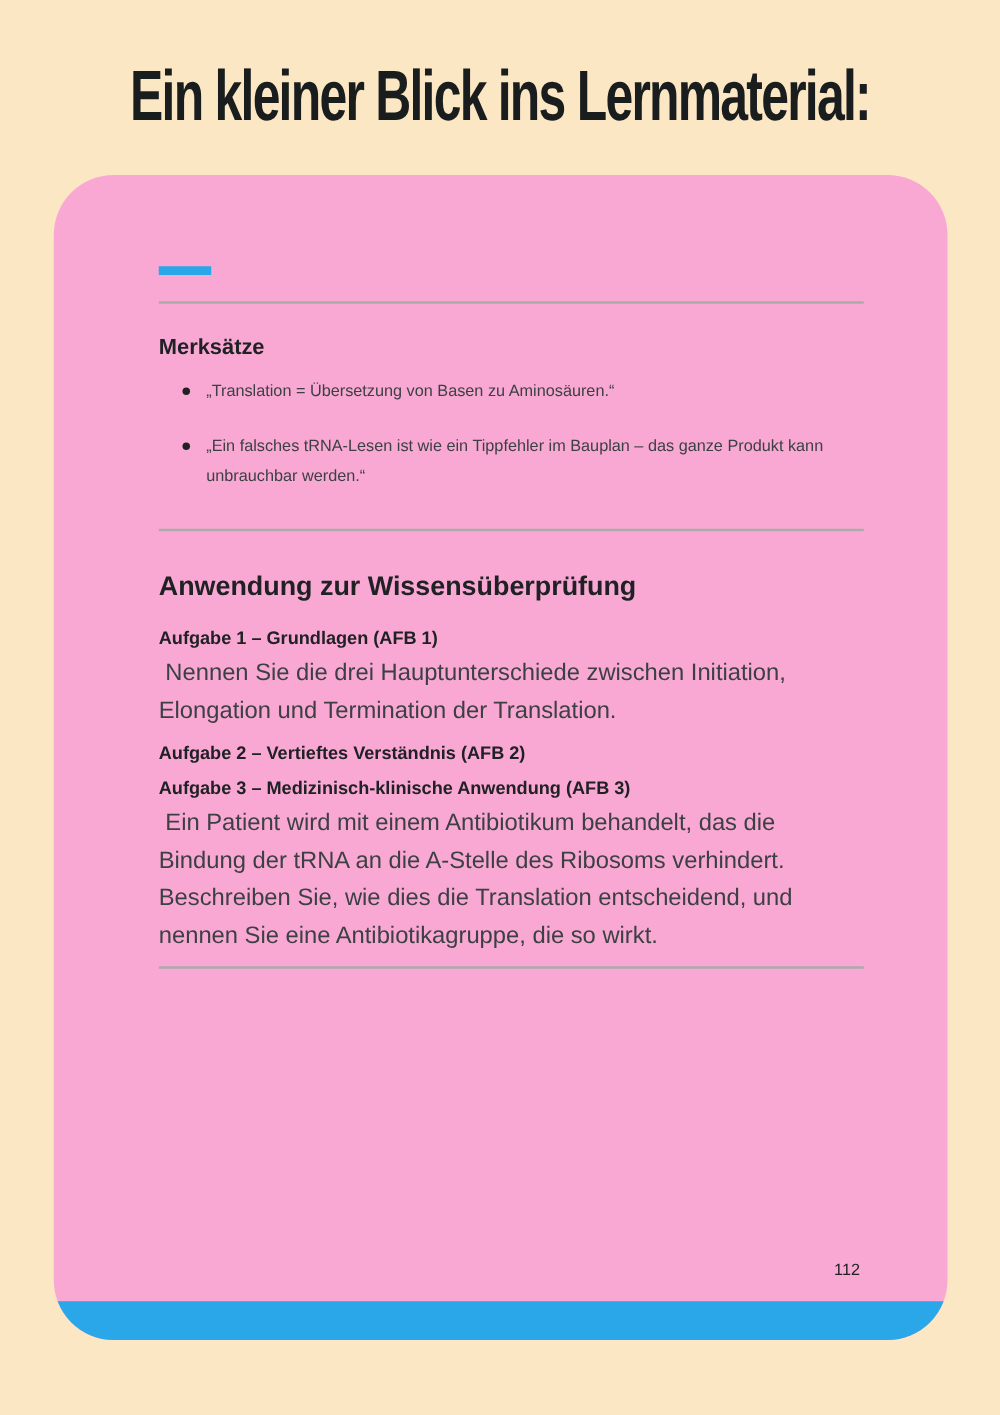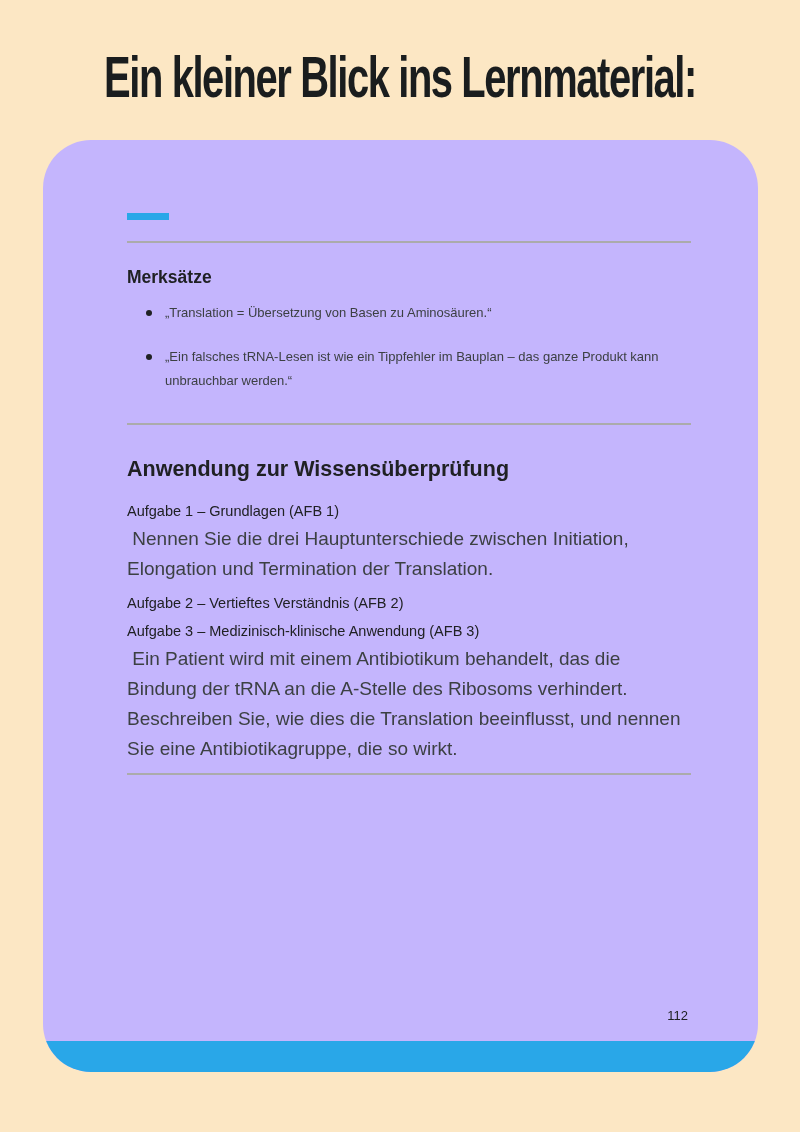--- a/index.html
+++ b/index.html
@@ -19,21 +19,21 @@
     font-weight: bold;
     letter-spacing: -2px;
     color: #1A1D1E;
     transform: translateX(-50%) scaleX(0.70);
     transform-origin: center;
   }
   .card {
     position: absolute;
     left: 43px; top: 140px;
     width: 715px; height: 932px;
-    background: #c4b5fd;
+    background: #f9a8d4;
     border-radius: 48px;
     overflow: hidden;
   }
   .content {
     padding: 0 67px 0 84px;
   }
   .accent-bar {
     margin-top: 73px;
     width: 42px; height: 7px;
     background: #29A7E8;
@@ -77,21 +77,21 @@
     font-size: 21.5px;
     line-height: 26px;
     font-weight: bold;
     color: #202124;
   }
   .task { margin-top: 10px; }
   .task:first-of-type { margin-top: 20px; }
   .task h3 {
     font-size: 14.5px;
     line-height: 18px;
-    font-weight: normal;
+    font-weight: bold;
     color: #202124;
   }
   .task p {
     margin-top: 4px;
     font-size: 19px;
     line-height: 30px;
     color: #3C4043;
     white-space: pre-wrap;
   }
   .page-number {
@@ -140,21 +140,21 @@
       <h3>Aufgabe 1 – Grundlagen (AFB 1)</h3>
       <p> Nennen Sie die drei Hauptunterschiede zwischen Initiation, Elongation und Termination der Translation.</p>
     </section>
 
     <section class="task">
       <h3>Aufgabe 2 – Vertieftes Verständnis (AFB 2)</h3>
     </section>
 
     <section class="task">
       <h3>Aufgabe 3 – Medizinisch-klinische Anwendung (AFB 3)</h3>
-      <p> Ein Patient wird mit einem Antibiotikum behandelt, das die Bindung der tRNA an die A-Stelle des Ribosoms verhindert. Beschreiben Sie, wie dies die Translation beeinflusst, und nennen Sie eine Antibiotikagruppe, die so wirkt.</p>
+      <p> Ein Patient wird mit einem Antibiotikum behandelt, das die Bindung der tRNA an die A-Stelle des Ribosoms verhindert. Beschreiben Sie, wie dies die Translation entscheidend, und nennen Sie eine Antibiotikagruppe, die so wirkt.</p>
     </section>
 
     <hr class="rule rule-bottom">
 
   </div>
 
   <div class="page-number">112</div>
   <div class="footer-bar"></div>
 </div>
 

